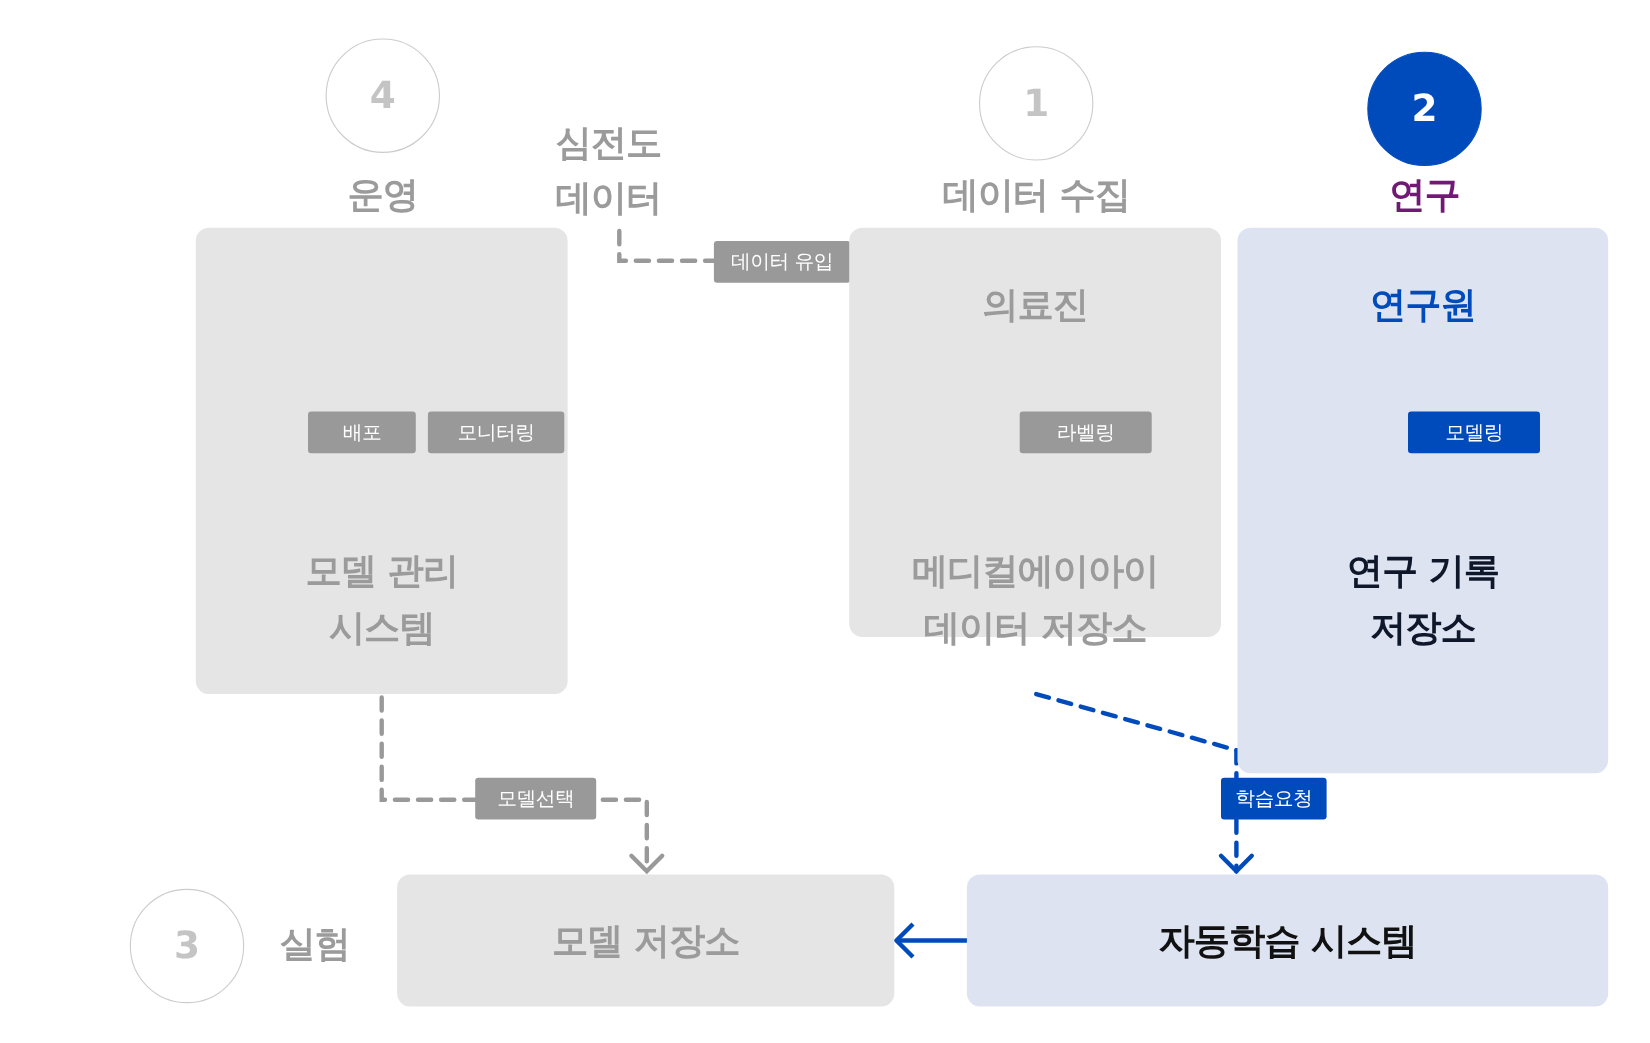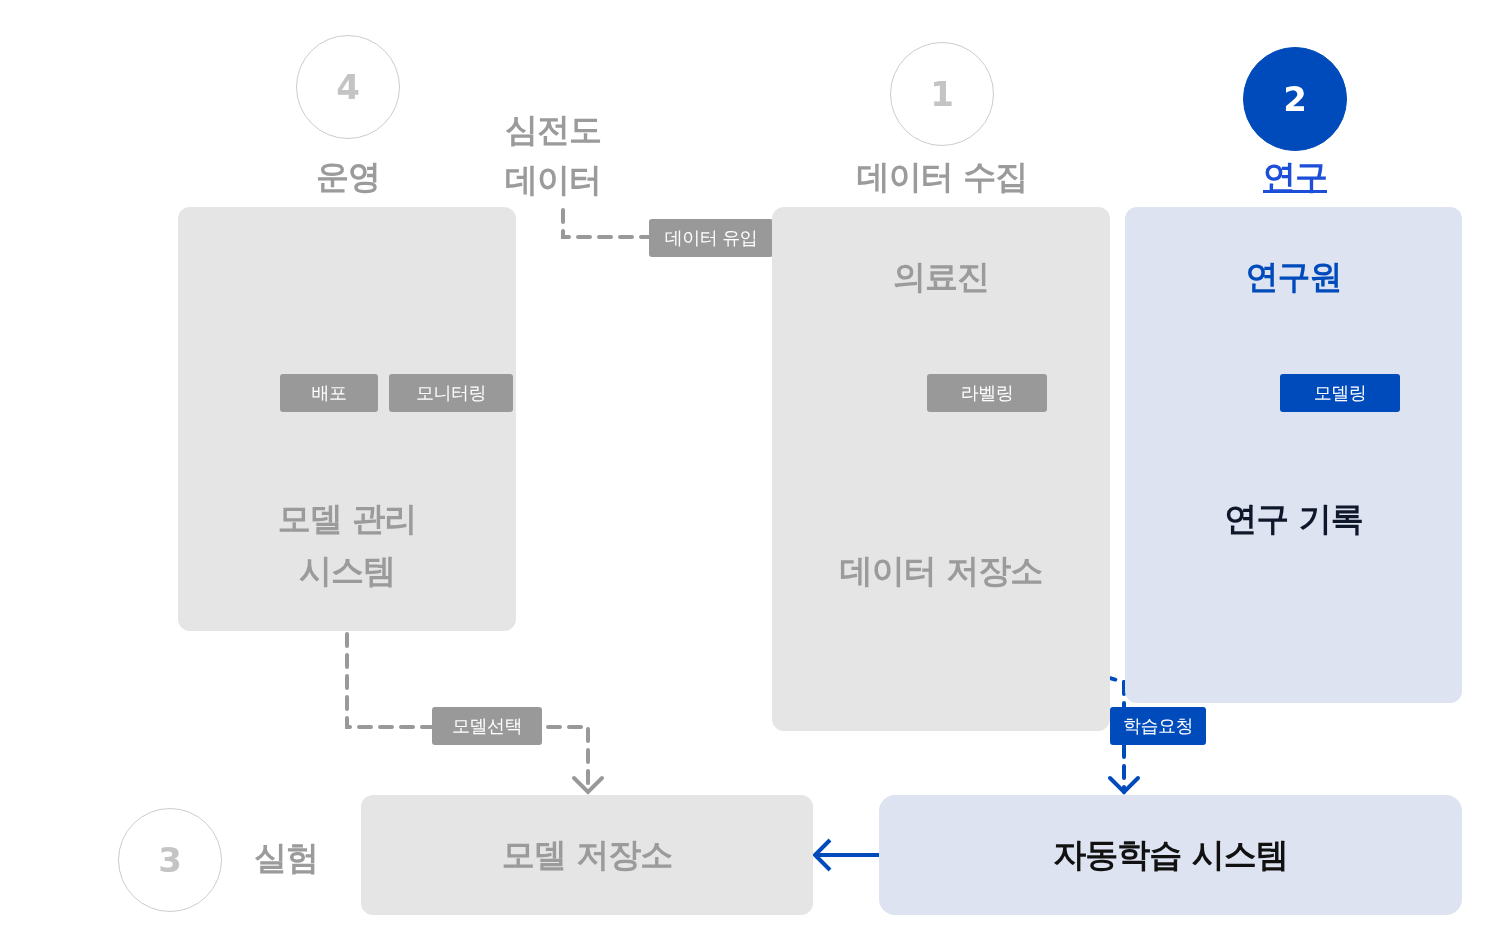--- a/index.html
+++ b/index.html
@@ -9,21 +9,21 @@
       position: absolute; width: 104px; height: 104px; border-radius: 50%;
       border: 1.5px solid #cccccc; background: #fff;
       display: flex; align-items: center; justify-content: center;
       font-weight: bold; font-size: 34px; color: #c4c4c4;
     }
     .step-circle.active { background: #004bbb; border-color: #004bbb; color: #ffffff; }
     .step-title {
       position: absolute; font-weight: bold; font-size: 33px; color: #9b9b9b;
       text-align: center; white-space: nowrap; letter-spacing: -1px;
     }
-    .step-title.active { color: #1d4ed8; text-decoration: underline; }
+    .step-title.active { color: #701a75; }
 
     .panel {
       position: absolute; border-radius: 12px; background: #e5e5e5;
     }
     .panel.blue { background: #dde3f1; }
 
     .panel-text {
       position: absolute; left: 0; right: 0; text-align: center;
       font-weight: bold; font-size: 33px; color: #9b9b9b; line-height: 52px;
       letter-spacing: -1px;
@@ -107,40 +107,42 @@
 
 <div class="tag" style="left:604px; top:219px; width:124px;">데이터 유입</div>
 
 <div class="panel" style="left:178px; top:207px; width:338px; height:424px;">
   <div class="panel-text" style="top:286px;">모델 관리</div>
   <div class="panel-text" style="top:338px;">시스템</div>
 </div>
 <div class="tag" style="left:235px; top:374px; width:98px;">배포</div>
 <div class="tag" style="left:344px; top:374px; width:124px;">모니터링</div>
 
-<div class="panel" style="left:772px; top:207px; width:338px; height:524px;">
+<div class="panel" style="left:772px; top:207px; width:338px; height:372px;">
   <div class="panel-text" style="top:44px;">의료진</div>
+  <div class="panel-text" style="top:286px;">메디컬에이아이</div>
   <div class="panel-text" style="top:338px;">데이터 저장소</div>
 </div>
 <div class="tag" style="left:882px; top:374px; width:120px;">라벨링</div>
 
 <div class="panel blue" style="left:1125px; top:207px; width:337px; height:496px;">
   <div class="panel-text blue" style="top:44px;">연구원</div>
   <div class="panel-text dark" style="top:286px;">연구 기록</div>
+  <div class="panel-text dark" style="top:338px;">저장소</div>
 </div>
 <div class="tag blue" style="left:1235px; top:374px; width:120px;">모델링</div>
 
 <div class="tag" style="left:387px; top:707px; width:110px;">모델선택</div>
 
 <div class="tag blue" style="left:1065px; top:707px; width:96px;">학습요청</div>
 
 <div class="step-circle" style="left:118px; top:808px;">
     <span>3</span>
   </div>
 <div class="step-title" style="left:254px; top:836px; text-align:right;">실험</div>
 
 <div class="panel" style="left:361px; top:795px; width:452px; height:120px; display:flex; align-items:center; justify-content:center;">
   <div style="font-weight:bold; font-size:33px; color:#9b9b9b; letter-spacing:-1px;">모델 저장소</div>
 </div>
 
-<div class="panel blue" style="left:879px; top:795px; width:583px; height:120px; display:flex; align-items:center; justify-content:center;border-radius:16px;">
+<div class="panel blue" style="left:879px; top:795px; width:583px; height:120px; display:flex; align-items:center; justify-content:center;">
   <div style="font-weight:bold; font-size:33px; color:#111111; letter-spacing:-1px;">자동학습 시스템</div>
 </div>
 
 </body></html>

